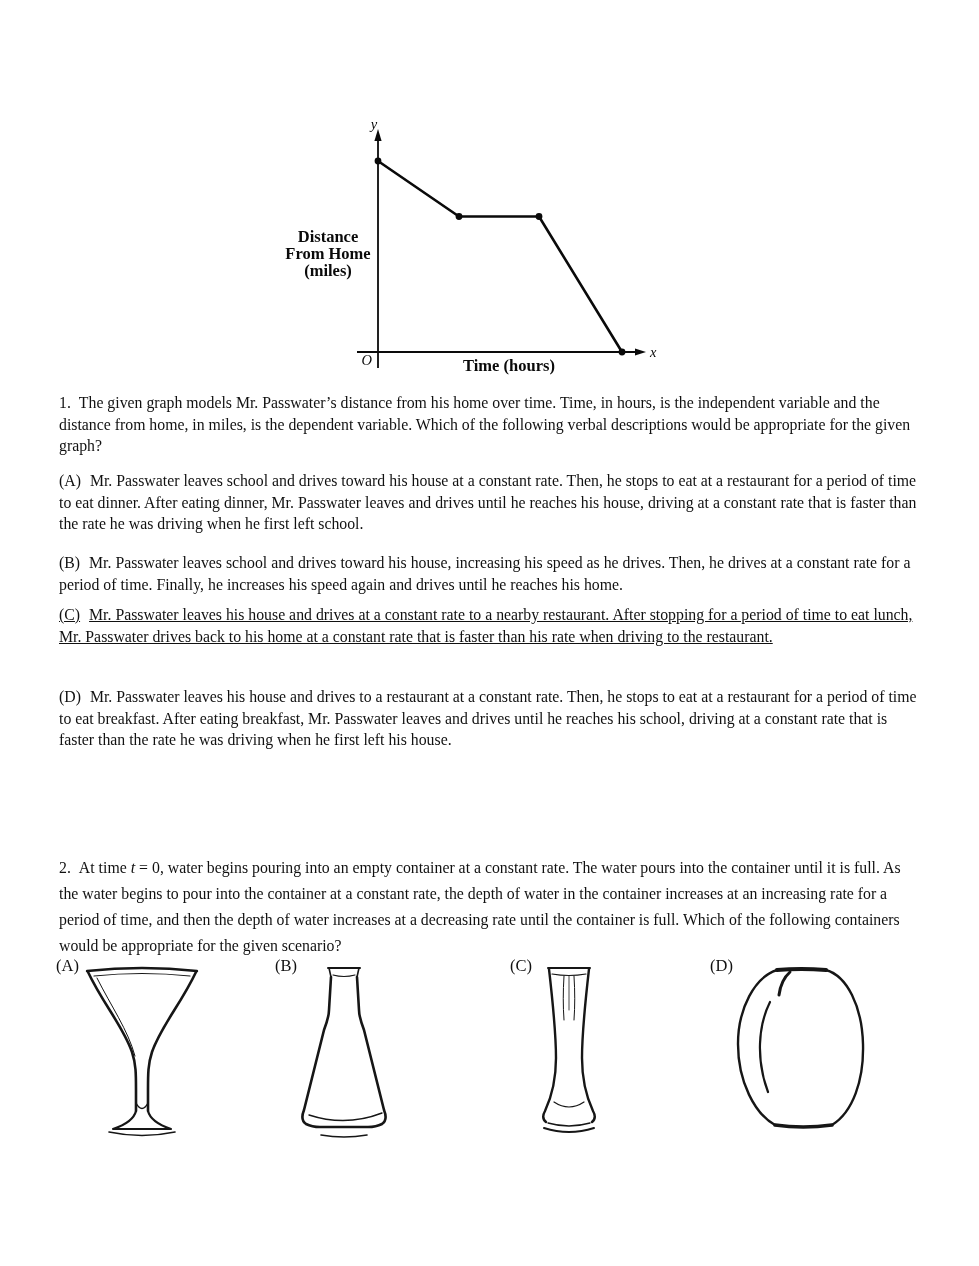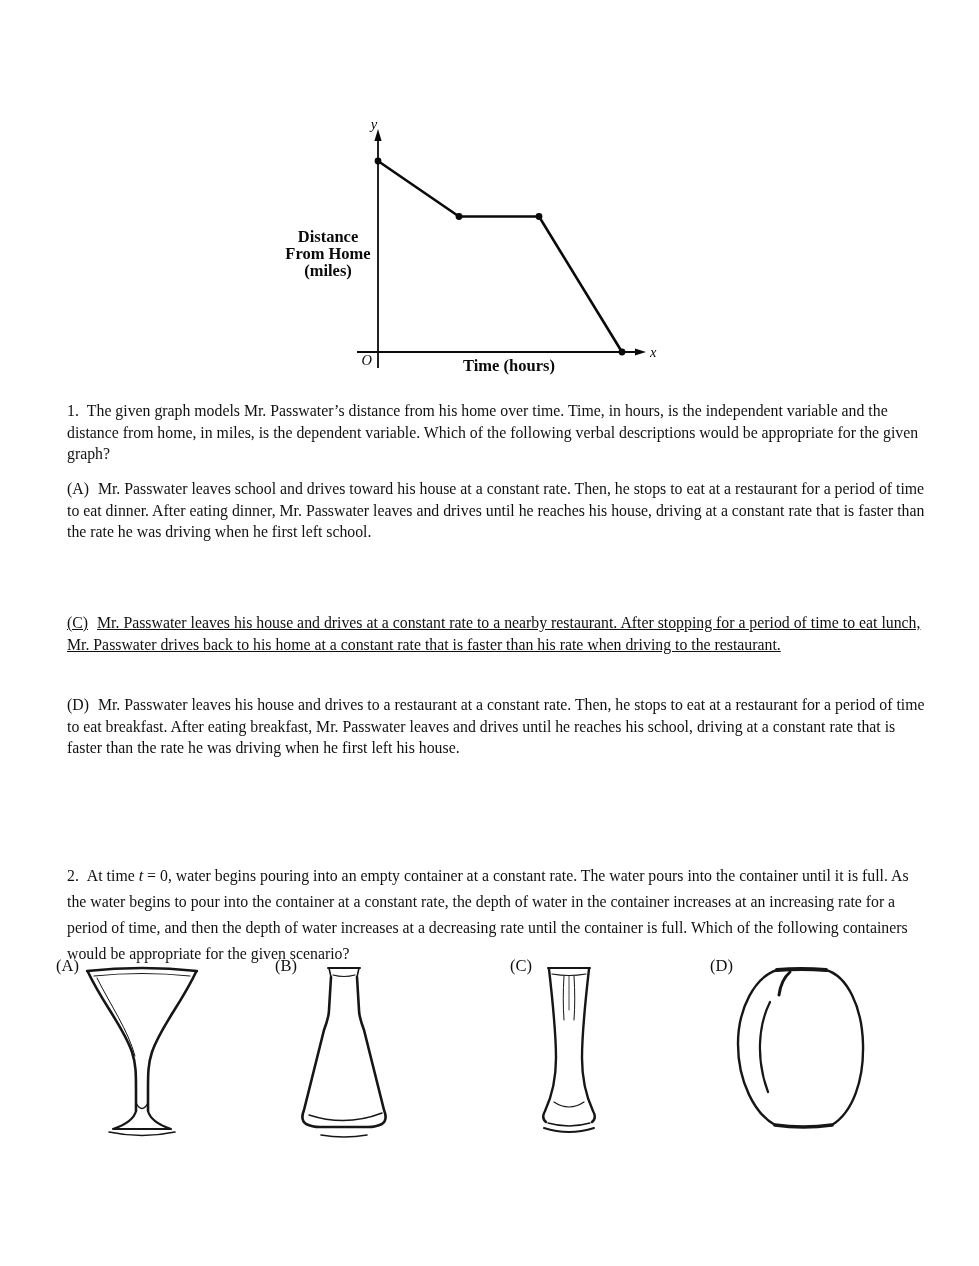--- a/index.html
+++ b/index.html
@@ -1,20 +1,20 @@
 <!DOCTYPE html>
 <html><head>
 <meta charset="utf-8">
 <style>
   html,body{margin:0;padding:0;background:#ffffff;}
   .page{
     position:relative;width:979px;height:1266px;background:#ffffff;
     font-family:"Liberation Serif",serif;color:#111111;overflow:hidden;
   }
-  .para{position:absolute;left:59px;width:864px;font-size:15.8px;line-height:21.7px;margin:8px;}
+  .para{position:absolute;left:59px;width:864px;font-size:15.8px;line-height:21.7px;margin:0;}
   .q2para{line-height:26px;}
   .qnum{margin-right:8px;}
   .opt-label{margin-right:9px;}
   .math-var{font-style:italic;font-size:16.3px;}
   .math-plain{font-size:15.8px;}
   .graph-wrap{position:absolute;left:283px;top:113px;width:380px;height:265px;}
   svg text{font-family:"Liberation Serif",serif;fill:#0a0a0a;}
   .ax-title{font-weight:bold;font-size:16.5px;}
   .ax-sym{font-style:italic;font-size:14.5px;}
   .c-label{position:absolute;font-size:16.5px;color:#111111;}
@@ -47,20 +47,21 @@
       <text class="ax-title" x="45" y="146" text-anchor="middle">From Home</text>
       <text class="ax-title" x="45" y="163" text-anchor="middle">(miles)</text>
       <text class="ax-title" x="226" y="258" text-anchor="middle">Time (hours)</text>
     </svg>
   </div>
 
   <p class="para" style="top:392px;"><span class="qnum">1.</span><span>The given graph models Mr. Passwater’s distance from his home over time. Time, in hours, is the independent variable and the distance from home, in miles, is the dependent variable. Which of the following verbal descriptions would be appropriate for the given graph?</span></p>
 
   <p class="para" style="top:470px;"><span class="opt-label">(A)</span><span>Mr. Passwater leaves school and drives toward his house at a constant rate.  Then, he stops to eat at a restaurant for a period of time to eat dinner.  After eating dinner, Mr. Passwater leaves and drives until he reaches his house, driving at a constant rate that is faster than the rate he was driving when he first left school.</span></p>
 
+  <p class="para" style="top:552px;"><span class="opt-label">(B)</span><span>Mr. Passwater leaves school and drives toward his house, increasing his speed as he drives.  Then, he drives at a constant rate for a period of time.  Finally, he increases his speed again and drives until he reaches his home.</span></p>
 
   <p class="para" style="top:604px;text-decoration:underline;"><span class="opt-label">(C)</span><span>Mr. Passwater leaves his house and drives at a constant rate to a nearby restaurant.  After stopping for a period of time to eat lunch, Mr. Passwater drives back to his home at a constant rate that is faster than his rate when driving to the restaurant.</span></p>
 
   <p class="para" style="top:686px;"><span class="opt-label">(D)</span><span>Mr. Passwater leaves his house and drives to a restaurant at a constant rate. Then, he stops to eat at a restaurant for a period of time to eat breakfast.  After eating breakfast, Mr. Passwater leaves and drives until he reaches his school, driving at a constant rate that is faster than the rate he was driving when he first left his house.</span></p>
 
   <p class="para q2para" style="top:855px;"><span class="qnum">2.</span><span>At time </span><span class="math-var">t</span><span class="math-plain"> = 0,</span><span> water begins pouring into an empty container at a constant rate. The water pours into the container until it is full. As the water begins to pour into the container at a constant rate, the depth of water in the container increases at an increasing rate for a period of time, and then the depth of water increases at a decreasing rate until the container is full. Which of the following containers would be appropriate for the given scenario?</span></p>
 
   <div class="c-label" style="left:56px;top:956px;">(A)</div>
   <div class="c-label" style="left:275px;top:956px;">(B)</div>
   <div class="c-label" style="left:510px;top:956px;">(C)</div>

